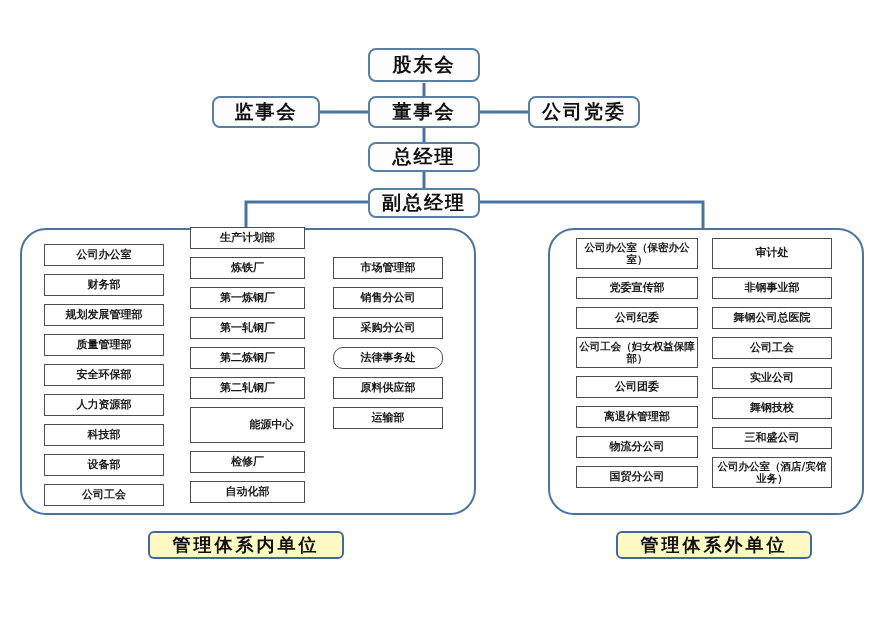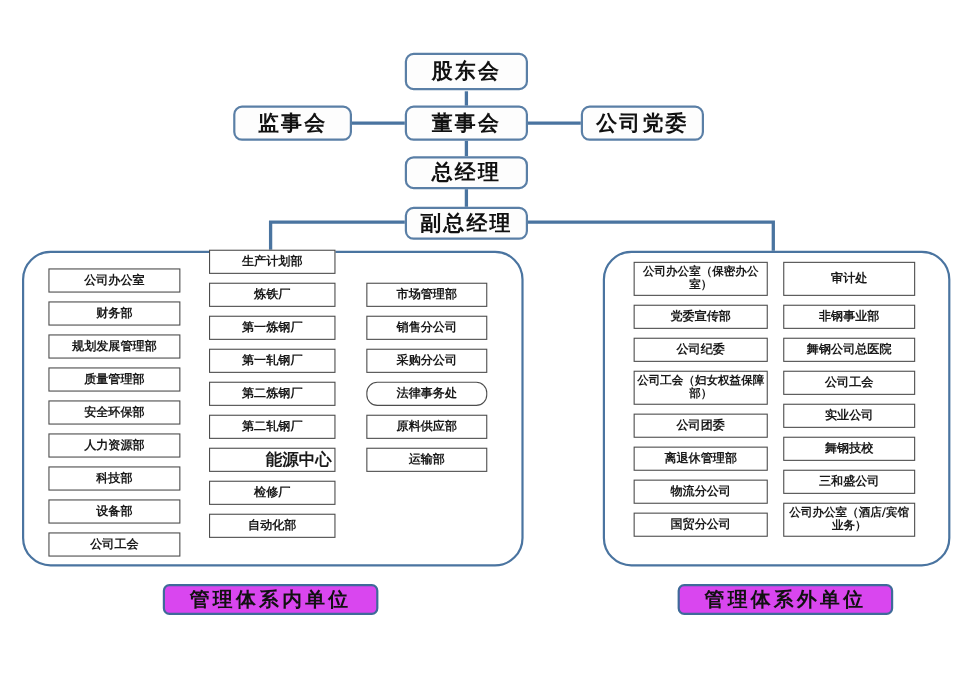--- a/index.html
+++ b/index.html
@@ -59,21 +59,21 @@
     white-space:pre-line;
   }
 
   
   .caption{
     position:absolute;
     z-index:4;
     box-sizing:border-box;
     border:2px solid #3f6a99;
     border-radius:6px;
-    background:#d946ef;
+    background:#fef9c3;
     display:flex;align-items:center;justify-content:center;
     font-weight:700;
     letter-spacing:3px;
     color:#111;
     white-space:nowrap;
   }
 </style>
 </head>
 <body>
 
@@ -135,21 +135,21 @@
     <div class="unit" style="height:22px;font-size:11px;">公司工会</div>
   </div>
 
   <div class="col" style="left:190px;top:227px;width:115px;gap:8px;">
     <div class="unit" style="height:22px;font-size:11px;">生产计划部</div>
     <div class="unit" style="height:22px;font-size:11px;">炼铁厂</div>
     <div class="unit" style="height:22px;font-size:11px;">第一炼钢厂</div>
     <div class="unit" style="height:22px;font-size:11px;">第一轧钢厂</div>
     <div class="unit" style="height:22px;font-size:11px;">第二炼钢厂</div>
     <div class="unit" style="height:22px;font-size:11px;">第二轧钢厂</div>
-    <div class="unit" style="height:22px;font-size:15px;padding-left:48px;">能源中心</div>
+    <div class="unit" style="height:36px;font-size:11px;padding-left:48px;">能源中心</div>
     <div class="unit" style="height:22px;font-size:11px;">检修厂</div>
     <div class="unit" style="height:22px;font-size:11px;">自动化部</div>
   </div>
 
   <div class="col" style="left:333px;top:226px;width:110px;gap:8px;margin-top:31px;">
     <div class="unit" style="height:22px;font-size:11px;">市场管理部</div>
     <div class="unit" style="height:22px;font-size:11px;">销售分公司</div>
     <div class="unit" style="height:22px;font-size:11px;">采购分公司</div>
     <div class="unit" style="height:22px;font-size:11px;border-radius:10px;">法律事务处</div>
     <div class="unit" style="height:22px;font-size:11px;">原料供应部</div>

